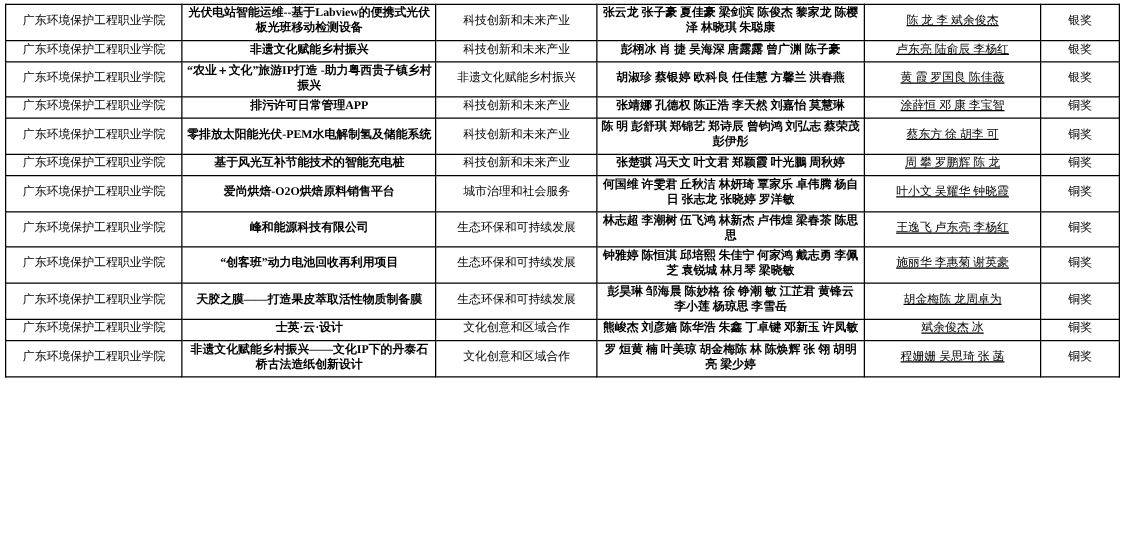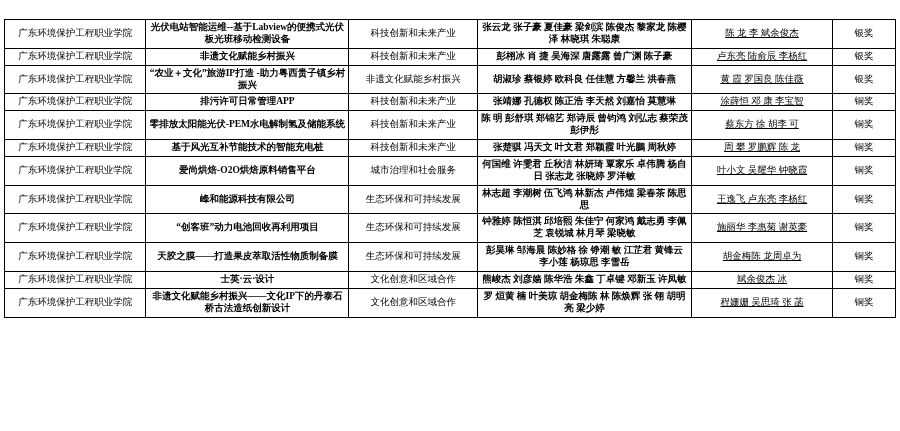--- a/index.html
+++ b/index.html
@@ -9,21 +9,20 @@
   }
   body {
     width: 900px;
     font-family: "Liberation Serif", "DejaVu Serif", serif;
     color: #000000;
   }
   .sheet {
     width: 900px;
     box-sizing: border-box;
     padding: 3px 4px 2px 4px;
-    margin-top: 16px;
   }
   table.award-table {
     border-collapse: collapse;
     width: 892px;
     table-layout: fixed;
   }
   table.award-table td {
     border: 1px solid #000000;
     vertical-align: middle;
     text-align: center;

